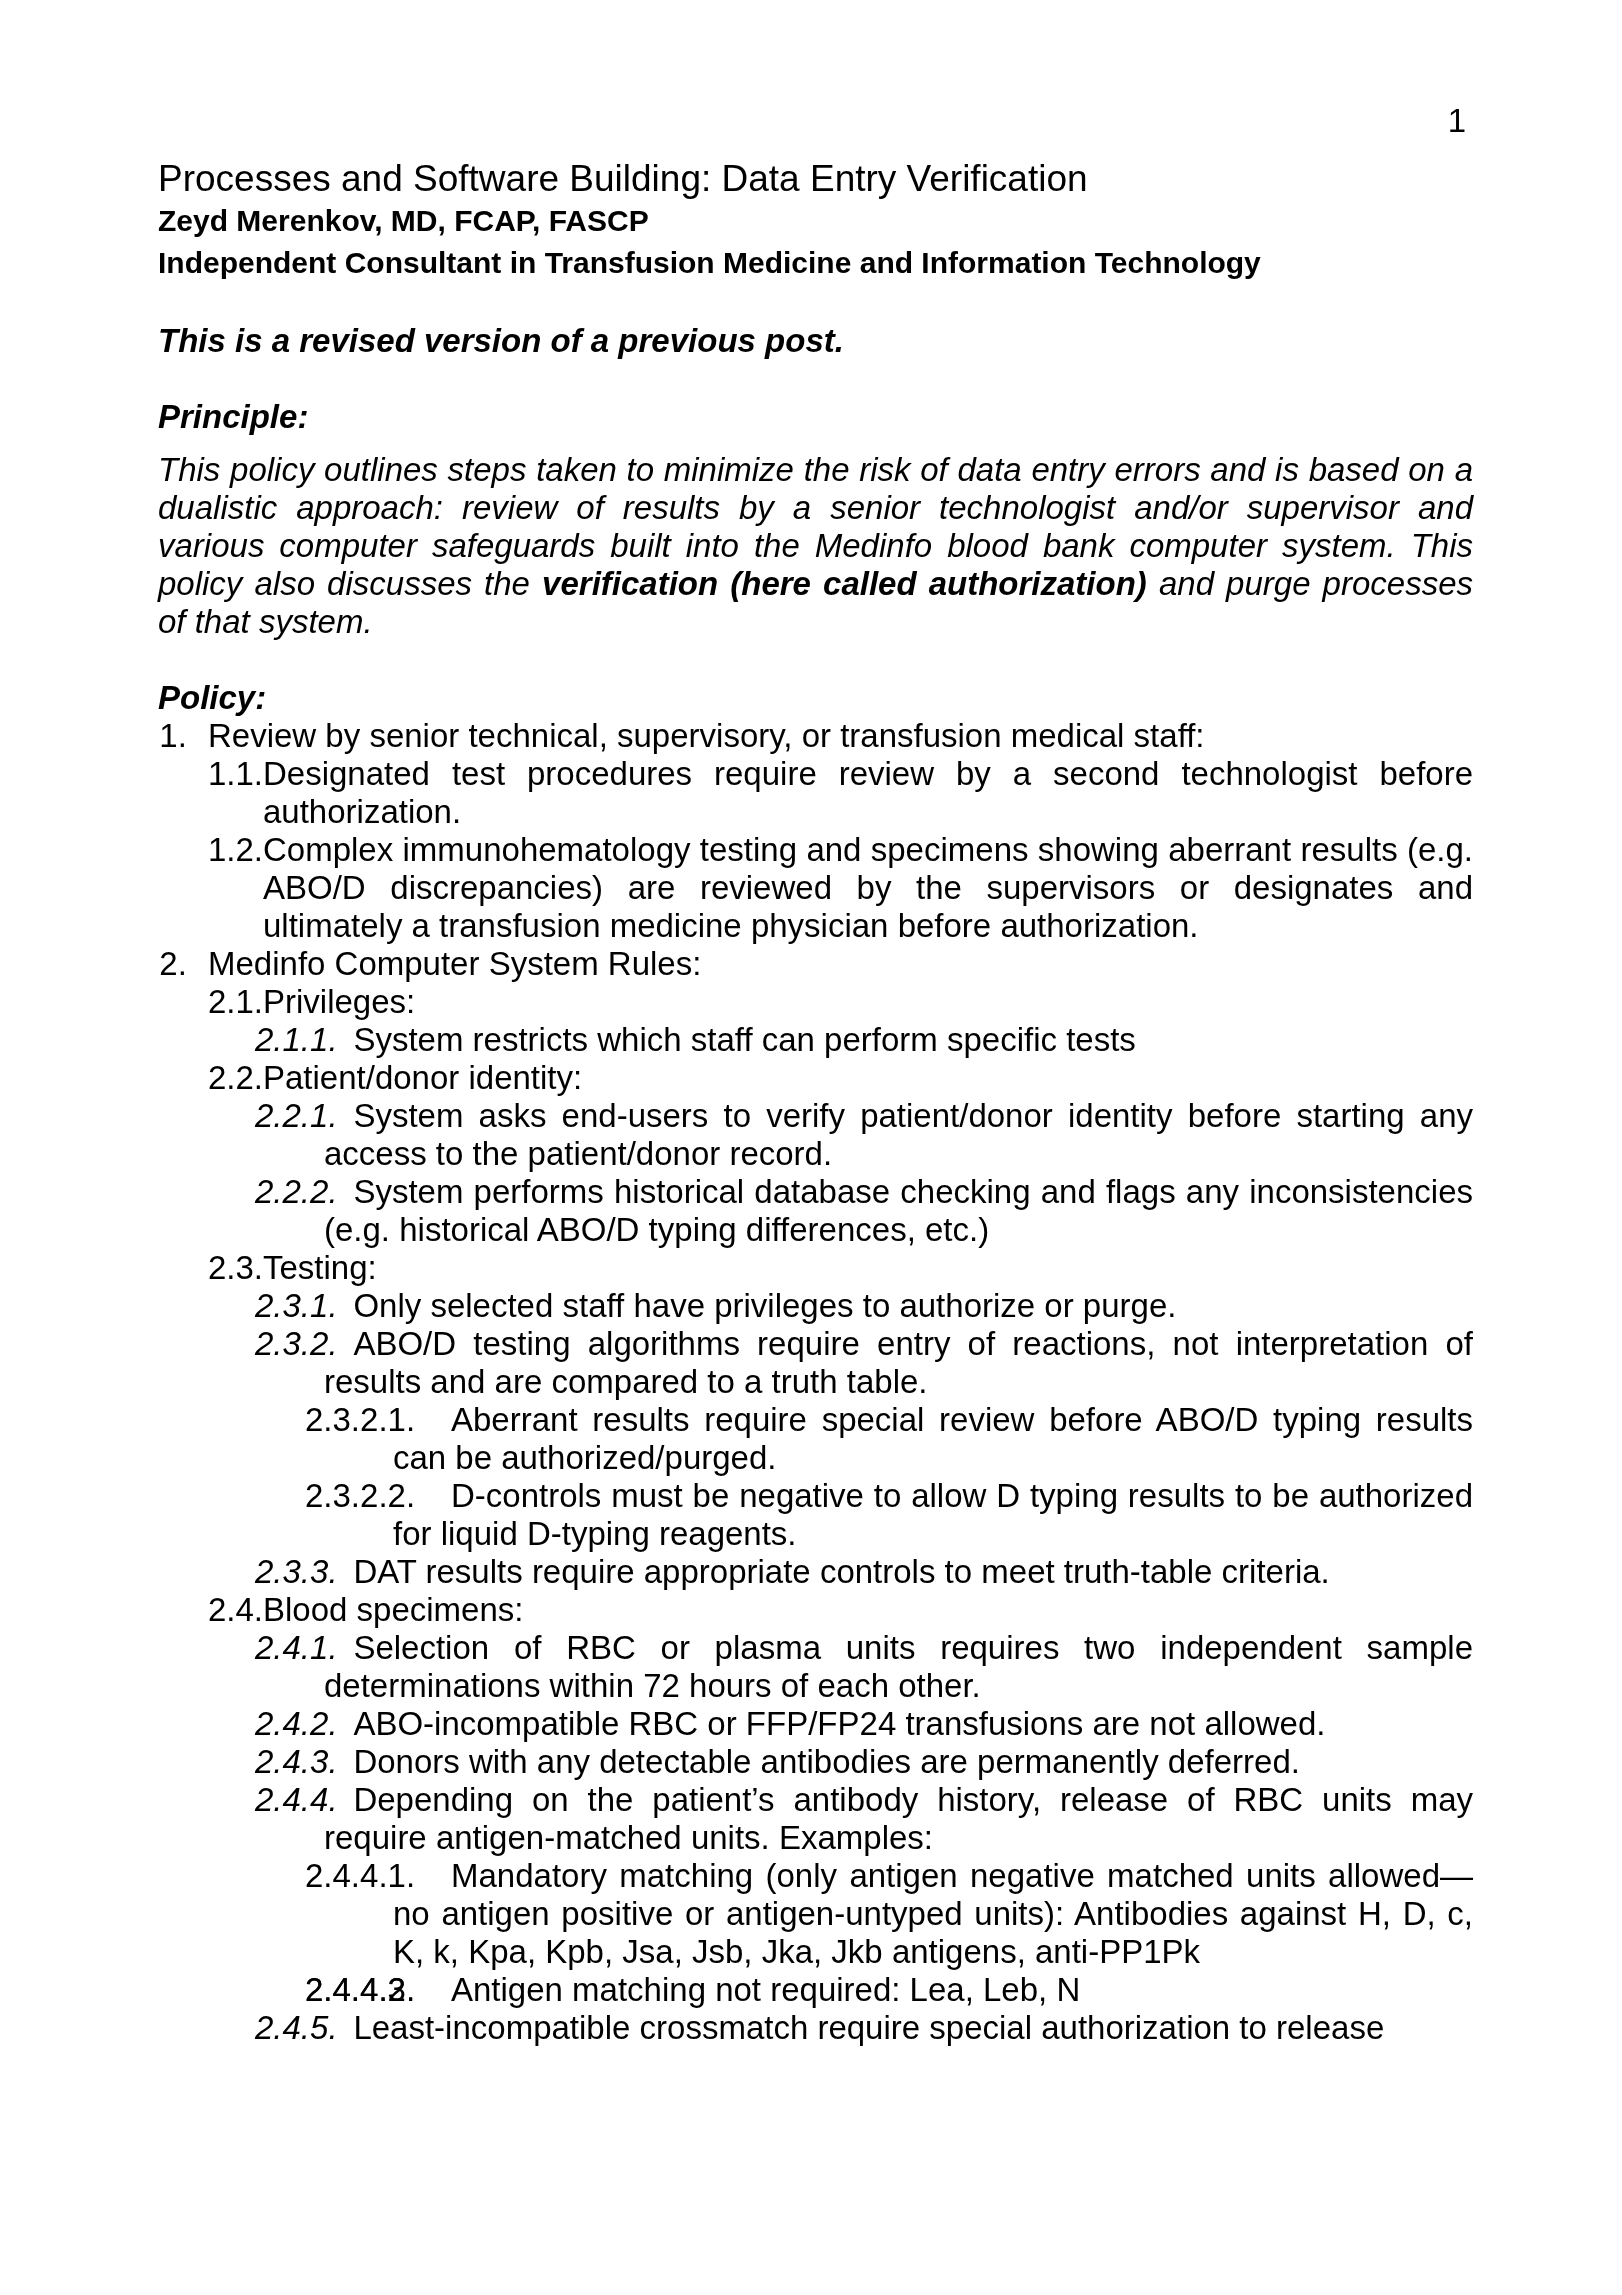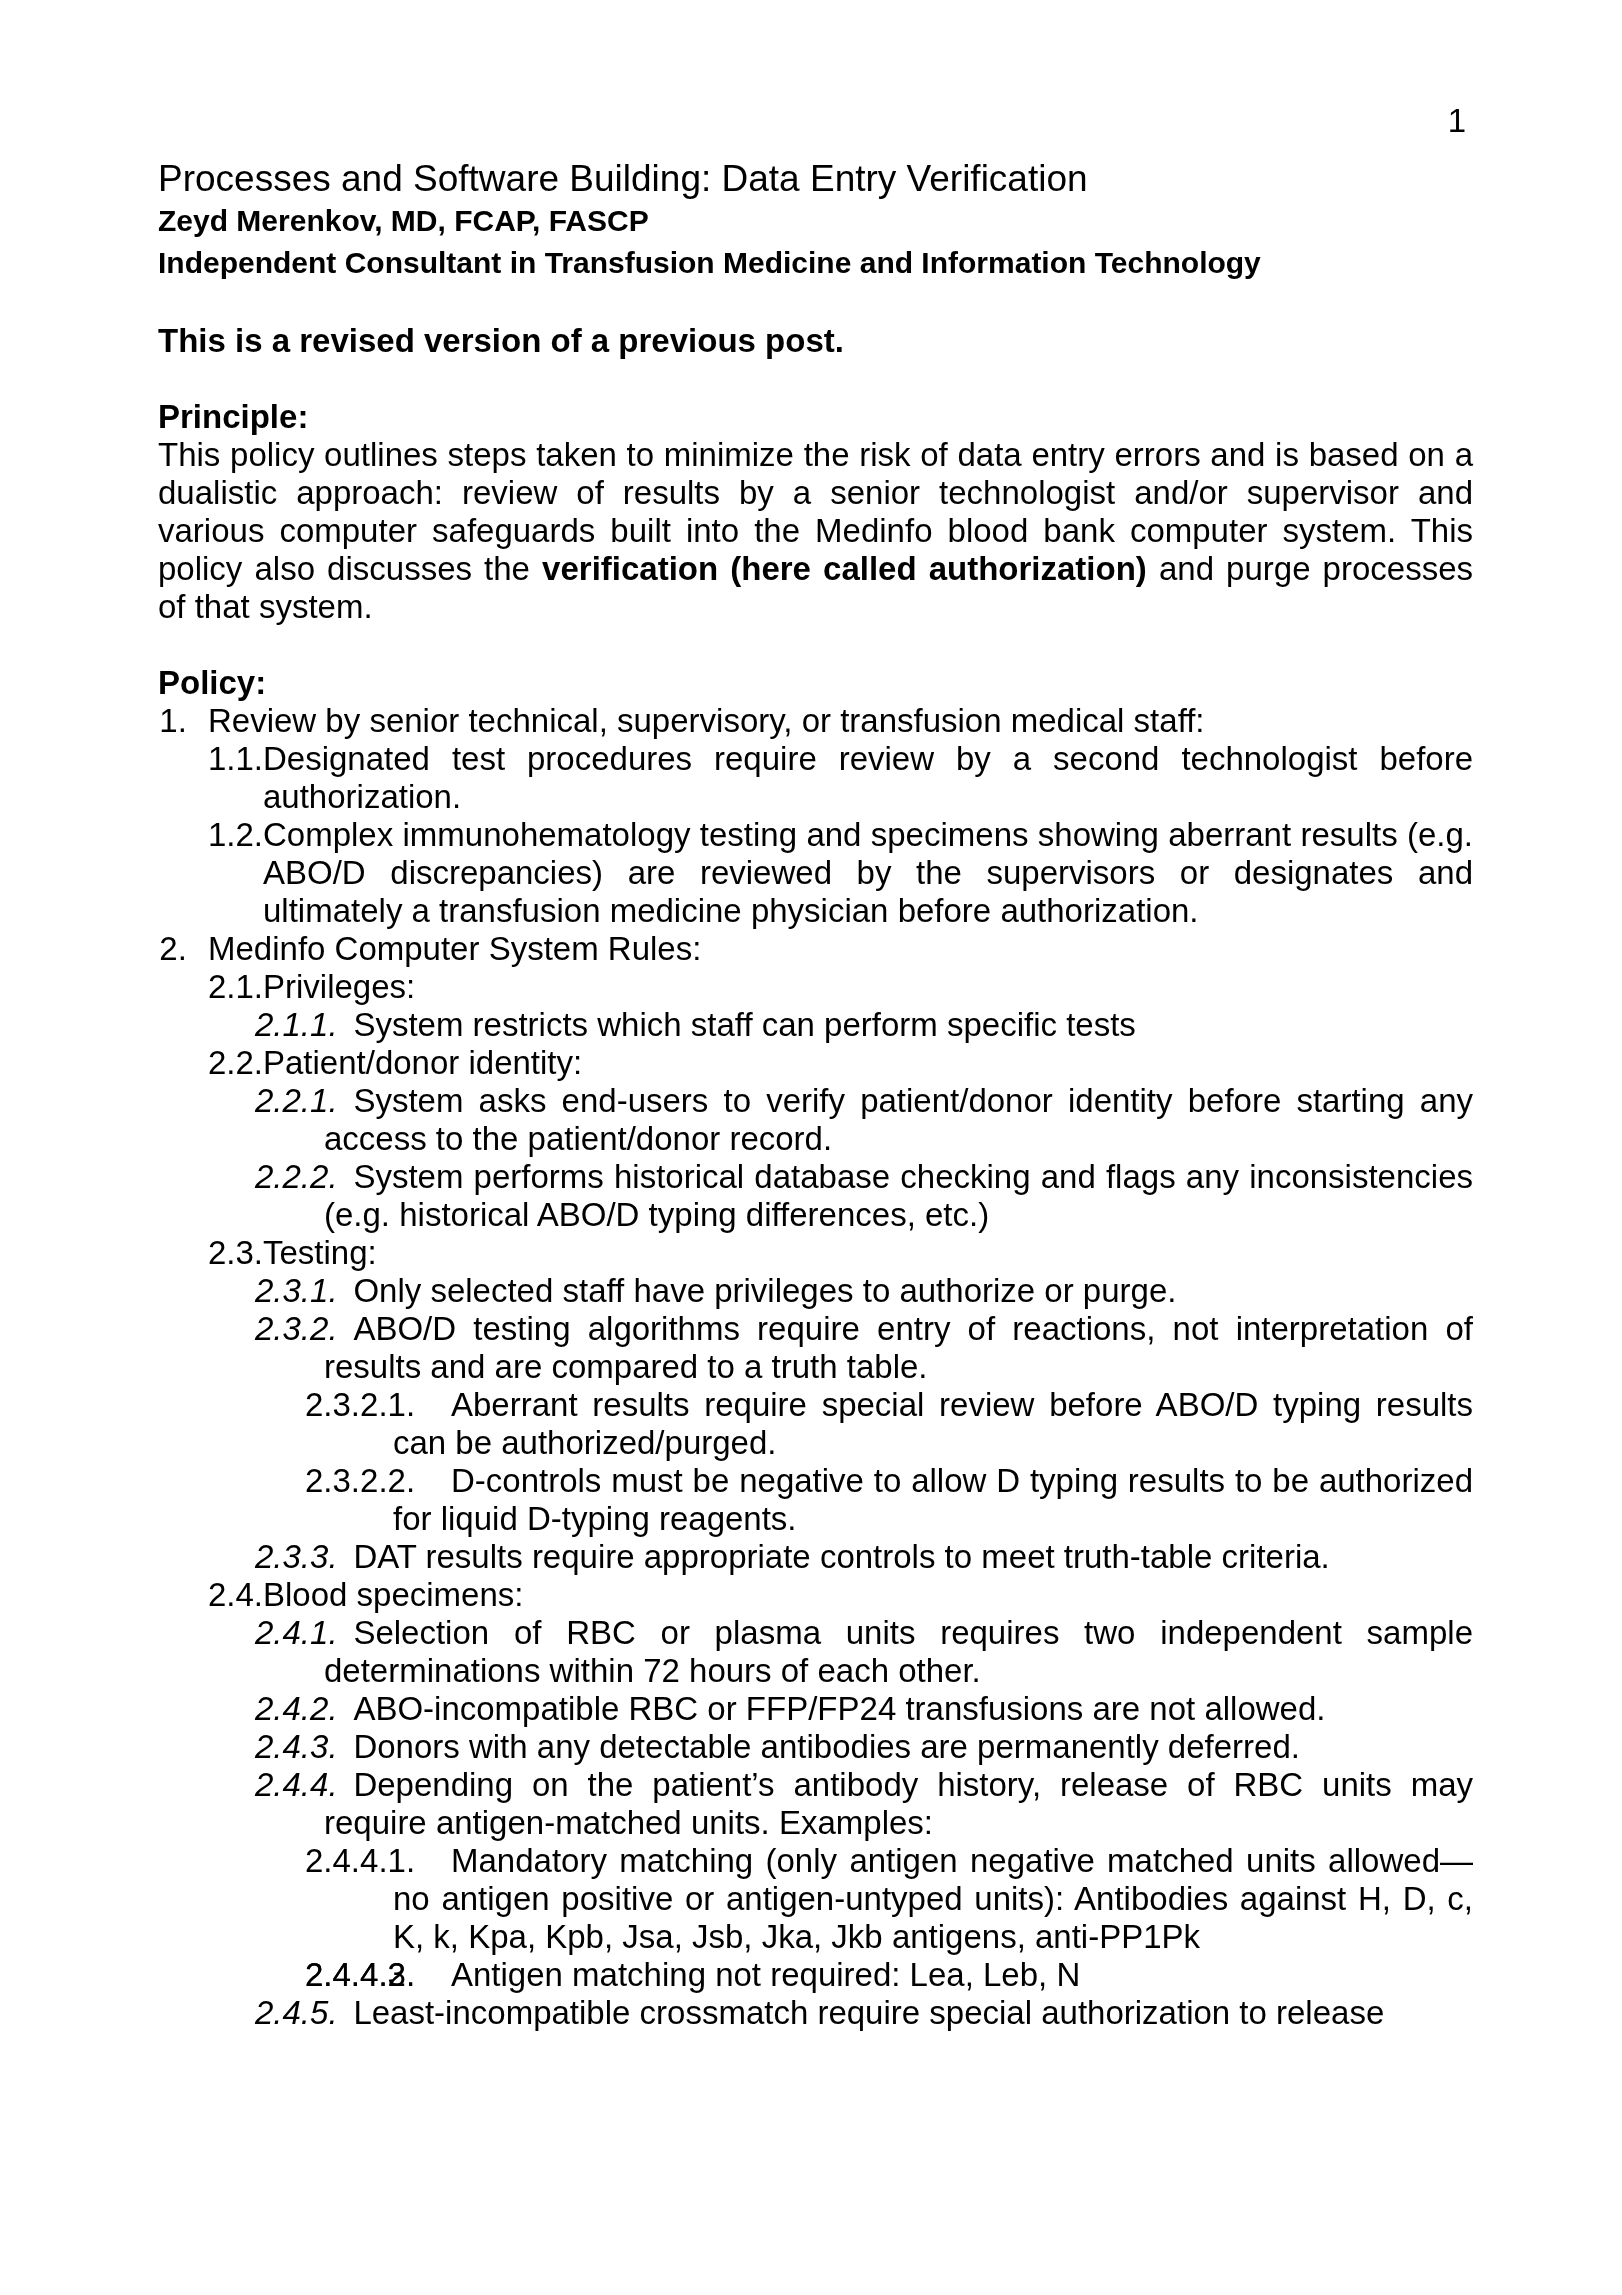--- a/index.html
+++ b/index.html
@@ -5,23 +5,23 @@
   html, body { margin: 0; padding: 0; background: #ffffff; }
   body { width: 1623px; height: 2295px; position: relative; overflow: hidden;
          font-family: "Liberation Sans", sans-serif; color: #000000; }
   .page-number { position: absolute; top: 102px; right: 157px; font-size: 33px; line-height: 38px; }
   .header { position: absolute; left: 158px; top: 158px; width: 1322px; }
   .title { font-size: 37px; font-weight: normal; line-height: 42px; margin: 0; }
   .author, .affiliation { font-size: 30px; font-weight: bold; line-height: 42px; margin: 0; }
   .content { position: absolute; left: 158px; top: 322px; width: 1315px;
              font-size: 33px; line-height: 38px; }
   .bold { font-weight: bold; }
-  .para { margin: 0; }
+  .para { margin: 0; font-style: italic; }
   .gap { height: 38px; }
-  .justify { text-align: justify; text-align-last: left; }
+  .justify { text-align: justify; text-align-last: left; margin-top: 15px; }
   .item { position: relative; margin: 0; }
   .item .num { position: absolute; top: 0; }
   .l1 { padding-left: 50px; }
   .l1 .num { left: 1.3px; }
   .l2 { padding-left: 105px; }
   .l2 .num { left: 50px; }
 </style>
 </head>
 <body>
 

